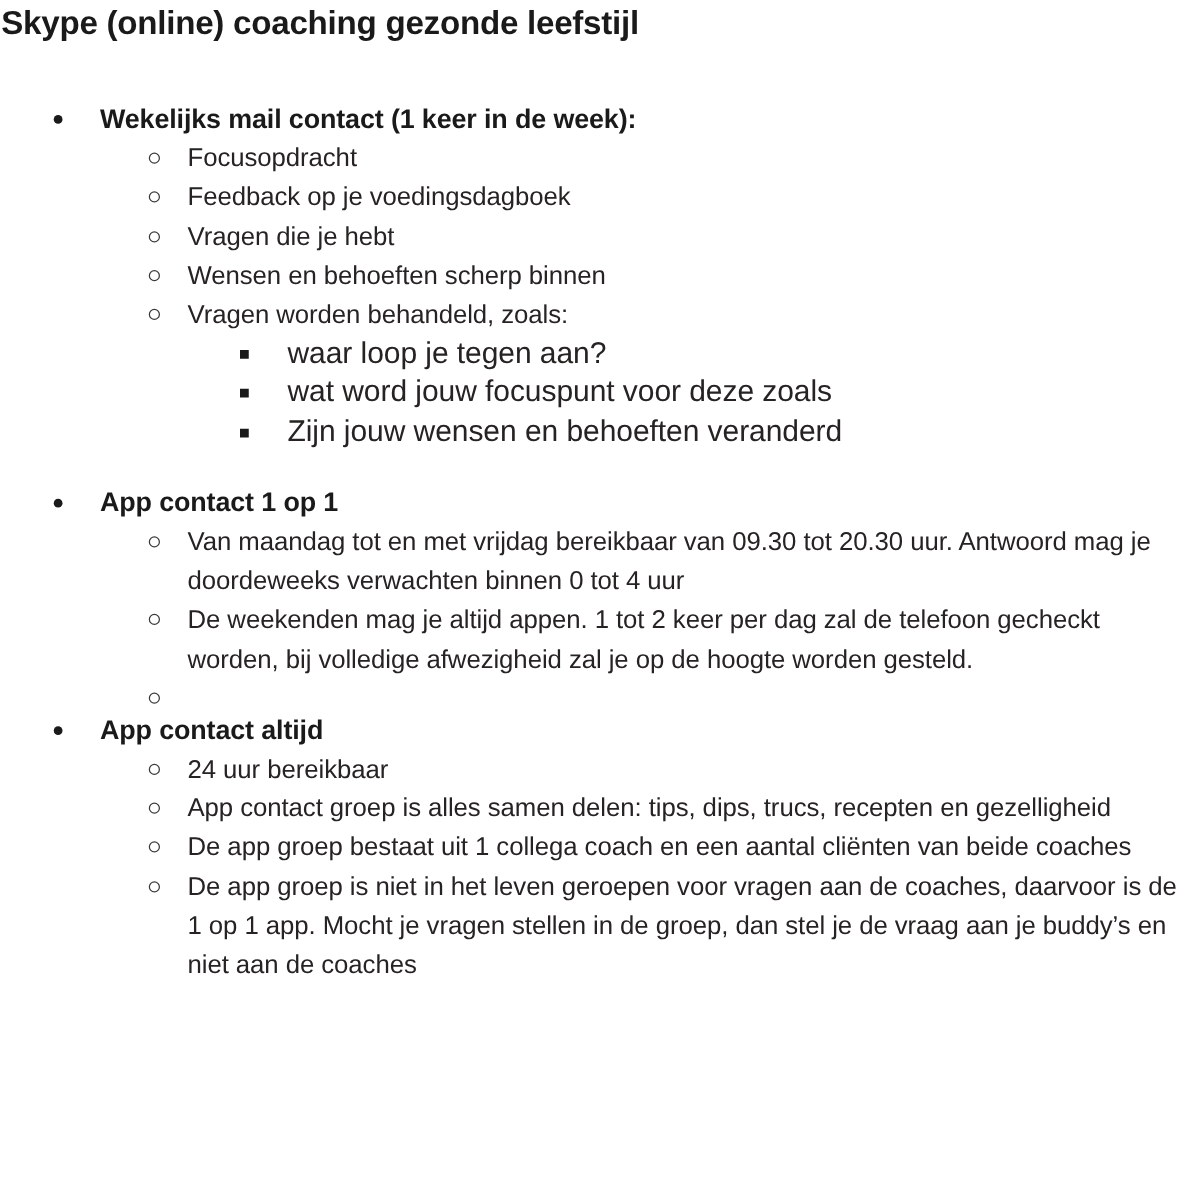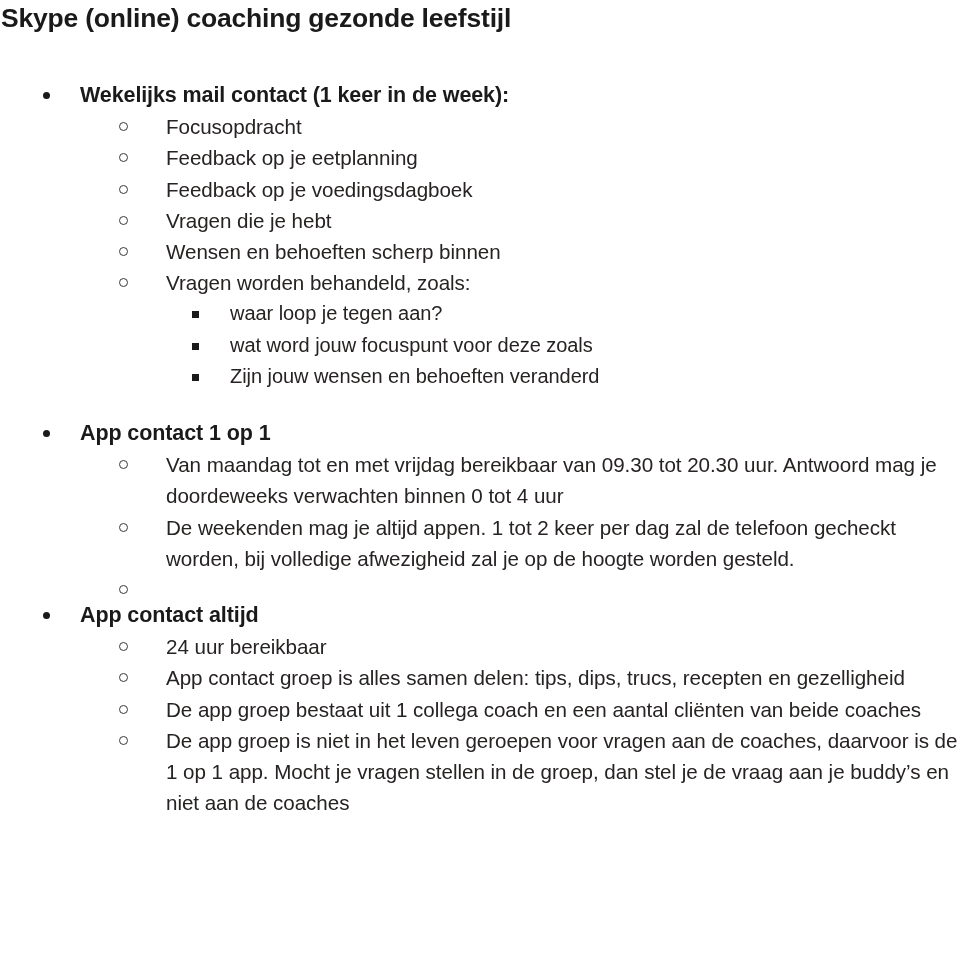--- a/index.html
+++ b/index.html
@@ -91,28 +91,27 @@
     width: 9px;
     height: 9px;
     border: 1.4px solid #3a3a3a;
     border-radius: 50%;
     box-sizing: border-box;
     background: transparent;
   }
   li.l2 > .l2-text {
     display: block;
     padding-right: 2px;
-    margin-left: 16px;
   }
 
   
   li.l3 {
     position: relative;
     padding-left: 230px;
-    font-size: 20px;
+    font-size: 24px;
     line-height: 31.2px;
     font-weight: normal;
     color: #262322;
     letter-spacing: -0.05px;
   }
   li.l3 > .bullet3 {
     position: absolute;
     left: 192px;
     top: 13px;
     width: 7px;
@@ -138,24 +137,20 @@
   <div class="content">
     <ul class="lvl1" id="section-list">
         <li class="l1">
           <span class="bullet1"></span>
           <span class="l1-text">Wekelijks mail contact (1 keer in de week):</span>
         </li>
         <ul class="lvl2">
           <li class="l2">
             <span class="bullet2"></span>
             <span class="l2-text">Focusopdracht</span>
-          </li>
-          <li class="l2">
-            <span class="bullet2"></span>
-            <span class="l2-text">Feedback op je eetplanning</span>
           </li>
           <li class="l2">
             <span class="bullet2"></span>
             <span class="l2-text">Feedback op je voedingsdagboek</span>
           </li>
           <li class="l2">
             <span class="bullet2"></span>
             <span class="l2-text">Vragen die je hebt</span>
           </li>
           <li class="l2">

